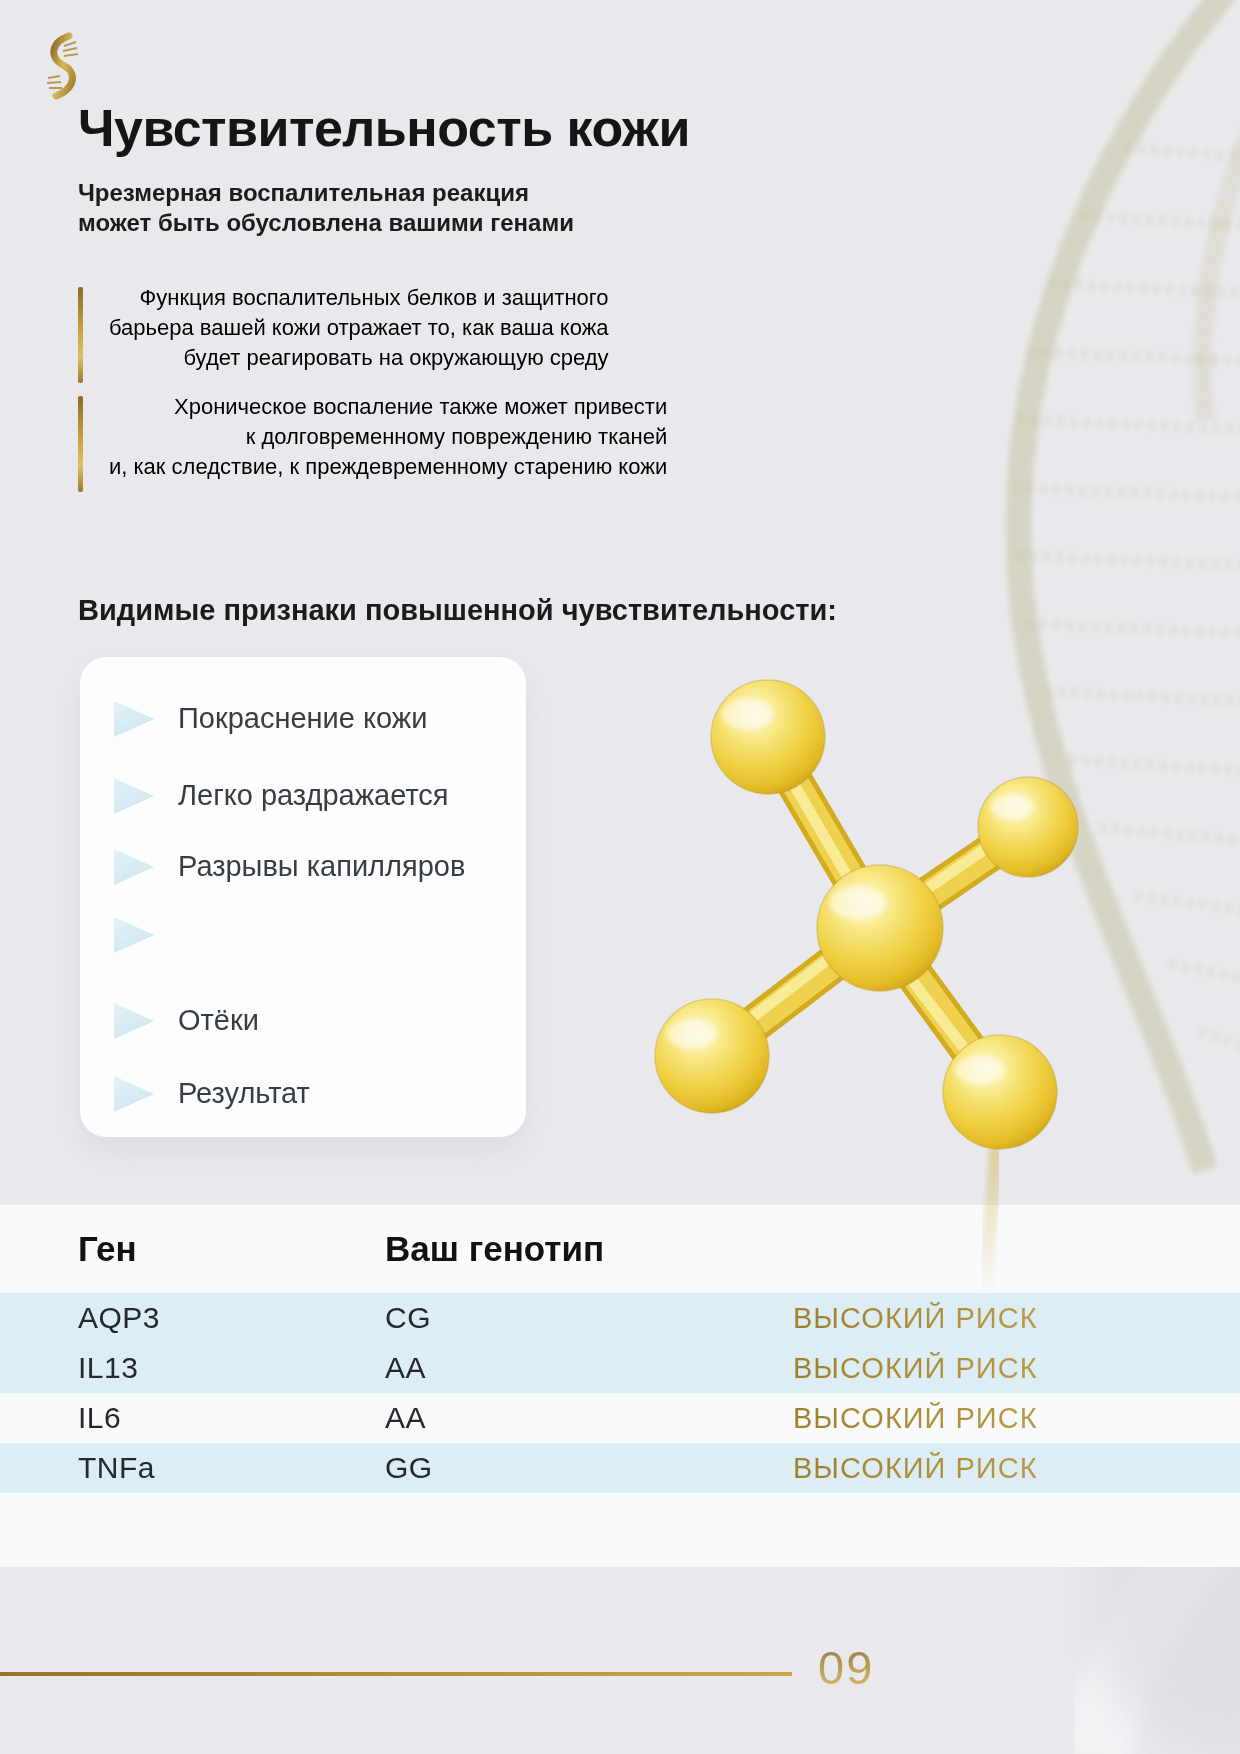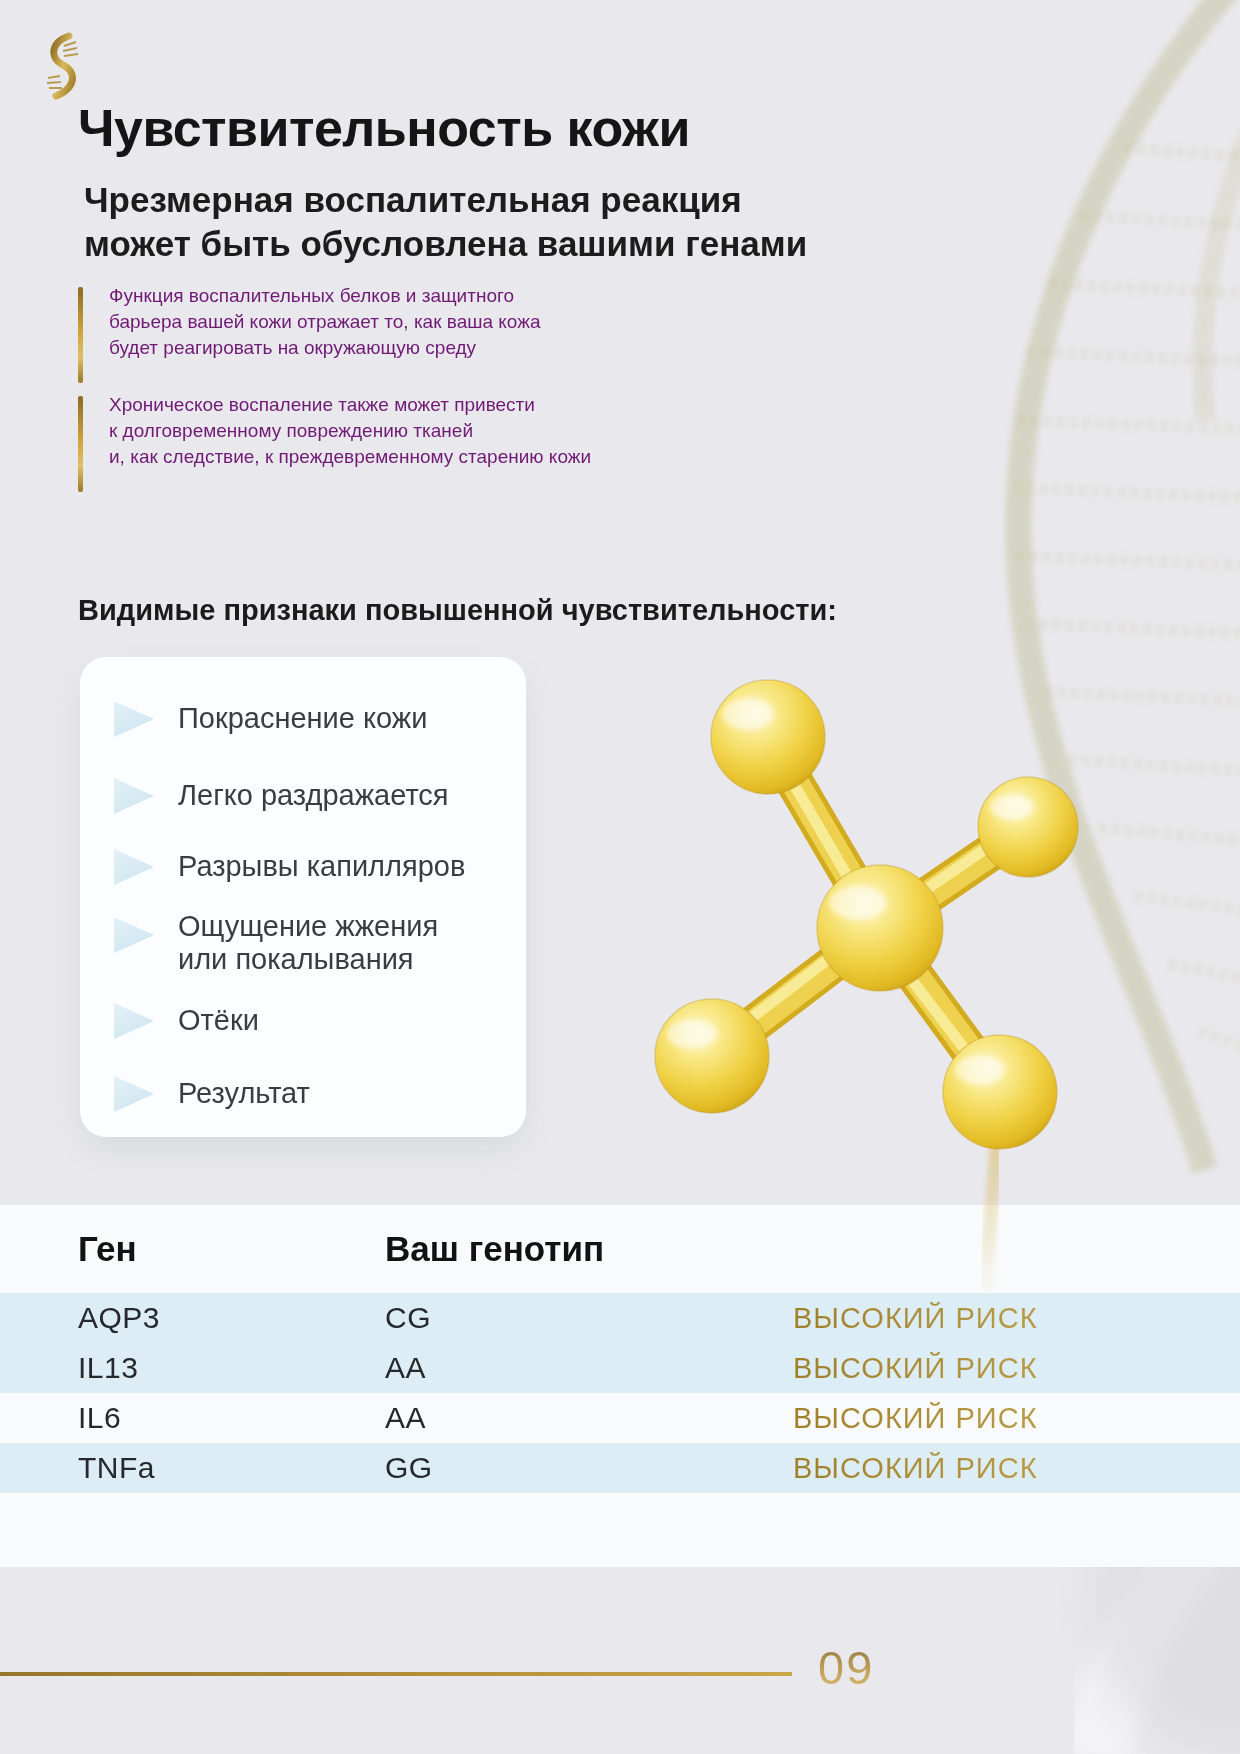--- a/index.html
+++ b/index.html
@@ -14,32 +14,32 @@
   .content{position:absolute;inset:0;z-index:2;}
   .molecule{position:absolute;inset:0;z-index:3;pointer-events:none;}
 
   .logo{position:absolute;left:42px;top:32px;width:40px;height:70px;}
 
   .title{
     position:absolute;left:78px;top:98px;margin:0;
     font-size:52px;font-weight:800;color:#151515;letter-spacing:-0.5px;
   }
   .subtitle{
-    position:absolute;left:84px;top:178px;margin:0;
-    font-size:35px;font-weight:700;color:#1c1c1c;line-height:1.25;
+    position:absolute;left:78px;top:178px;margin:0;
+    font-size:24px;font-weight:700;color:#1c1c1c;line-height:1.25;
     white-space:pre-line;
   }
   .quote{position:absolute;left:78px;display:flex;}
   .quote .bar{
     width:5px;border-radius:2px;flex:0 0 5px;
     background:linear-gradient(180deg,#8a6a22,#caa33c 45%,#e0c066,#9a7a28);
     margin-right:26px;
   }
   .quote p{
-    margin:0;font-size:19px;color:#701a75;line-height:1.36;white-space:pre-line;
+    margin:0;font-size:22px;color:#000000;line-height:1.36;white-space:pre-line;text-align:right;
   }
   .q1{top:283px;} .q1 .bar{height:96px;margin-top:4px;}
   .q2{top:392px;} .q2 .bar{height:96px;margin-top:4px;}
 
   .signs-heading{
     position:absolute;left:78px;top:594px;margin:0;
     font-size:29px;font-weight:700;color:#1b1b1b;
   }
   .card{
     position:absolute;left:80px;top:657px;width:430px;height:480px;
@@ -181,22 +181,20 @@
       <div class="sign-item si-1">
         <span class="tri"></span>
         <span class="sign-label">Легко раздражается</span>
       </div>
       <div class="sign-item si-2">
         <span class="tri"></span>
         <span class="sign-label">Разрывы капилляров</span>
       </div>
       <div class="sign-item si-3">
         <span class="tri"></span>
-        <span class="sign-label">Ощущение жжения
-или покалывания</span>
       </div>
       <div class="sign-item si-4">
         <span class="tri"></span>
         <span class="sign-label">Отёки</span>
       </div>
       <div class="sign-item si-5">
         <span class="tri"></span>
         <span class="sign-label">Результат</span>
       </div>
     </div>

